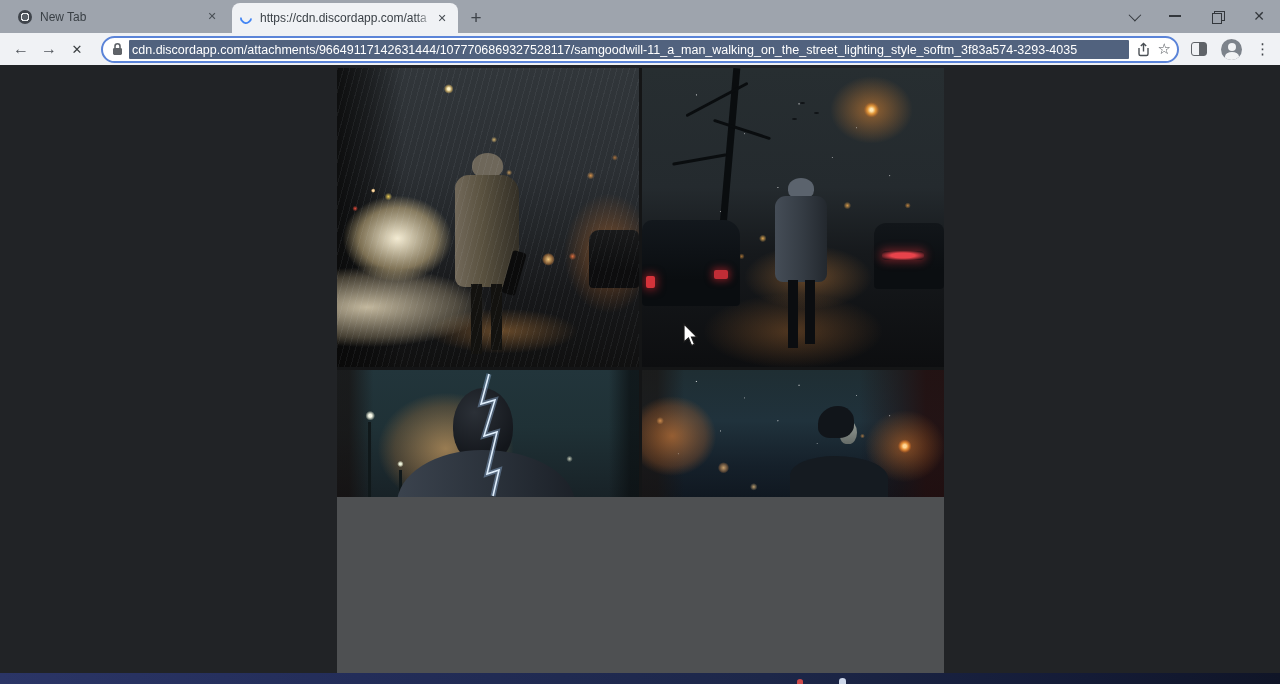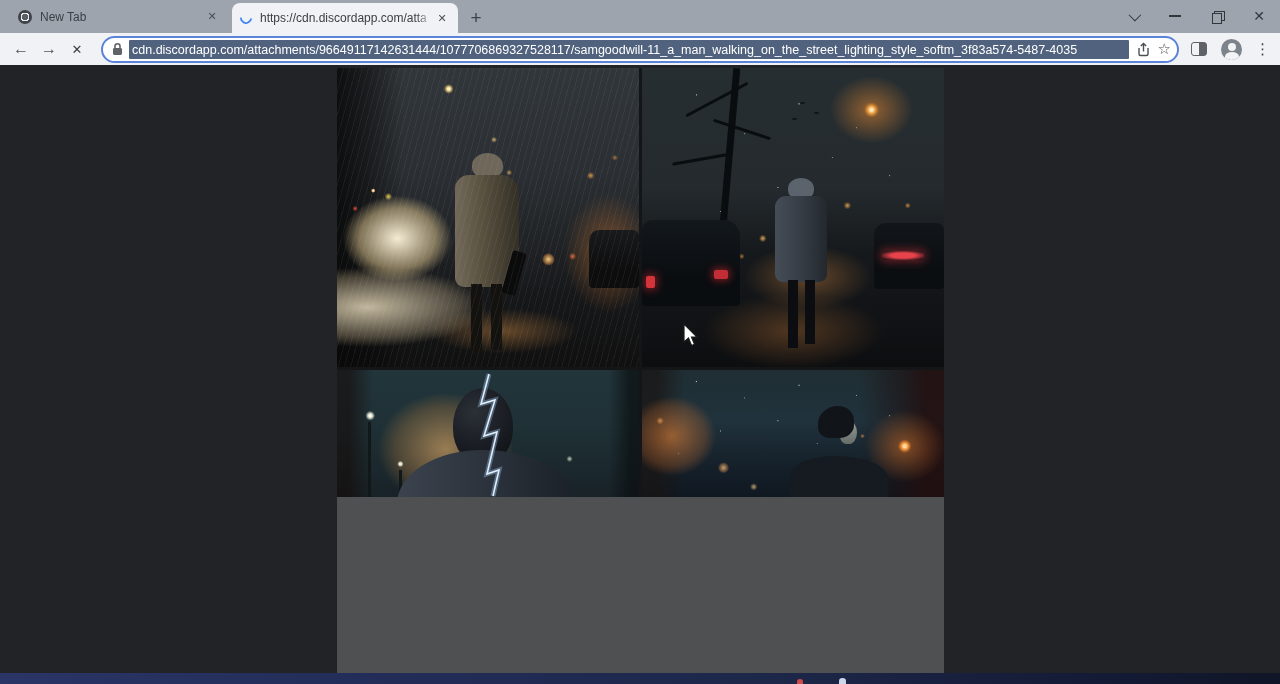--- a/index.html
+++ b/index.html
@@ -240,21 +240,21 @@
   <div class="toolbar">
     <span class="navbtn" style="margin-left:7px;">←</span>
     <span class="navbtn">→</span>
     <span class="navbtn stop">✕</span>
     <div class="omnibox">
       <svg class="lock-icon" width="11" height="14" viewBox="0 0 11 14">
         <rect x="1" y="6" width="9" height="7" rx="1.4" fill="#5f6368"></rect>
         <path d="M3 6 V4.2 a2.5 2.5 0 0 1 5 0 V6" fill="none" stroke="#5f6368" stroke-width="1.6"></path>
       </svg>
       <div class="url-clip">
-        <span class="url-text">cdn.discordapp.com/attachments/96649117142631444/1077706869327528117/samgoodwill-11_a_man_walking_on_the_street_lighting_style_softm_3f83a574-5487-4035</span>
+        <span class="url-text">cdn.discordapp.com/attachments/96649117142631444/1077706869327528117/samgoodwill-11_a_man_walking_on_the_street_lighting_style_softm_3f83a574-3293-4035</span>
       </div>
       <span class="box-icon">
         <svg width="15" height="15" viewBox="0 0 15 15">
           <path d="M3 6 v6 a1.5 1.5 0 0 0 1.5 1.5 h6 a1.5 1.5 0 0 0 1.5-1.5 V6" fill="none" stroke="#4a4f54" stroke-width="1.4"></path>
           <path d="M7.5 9.5 V1.8 M4.8 4 L7.5 1.4 L10.2 4" fill="none" stroke="#4a4f54" stroke-width="1.4"></path>
         </svg>
       </span>
       <span class="box-icon star-glyph">☆</span>
     </div>
     <div class="tool-right">

